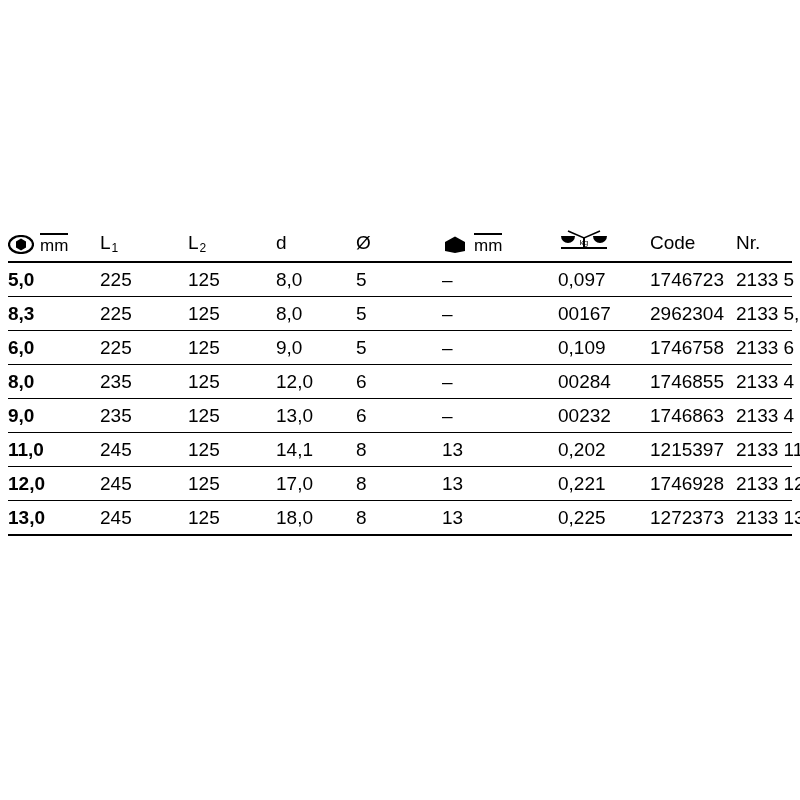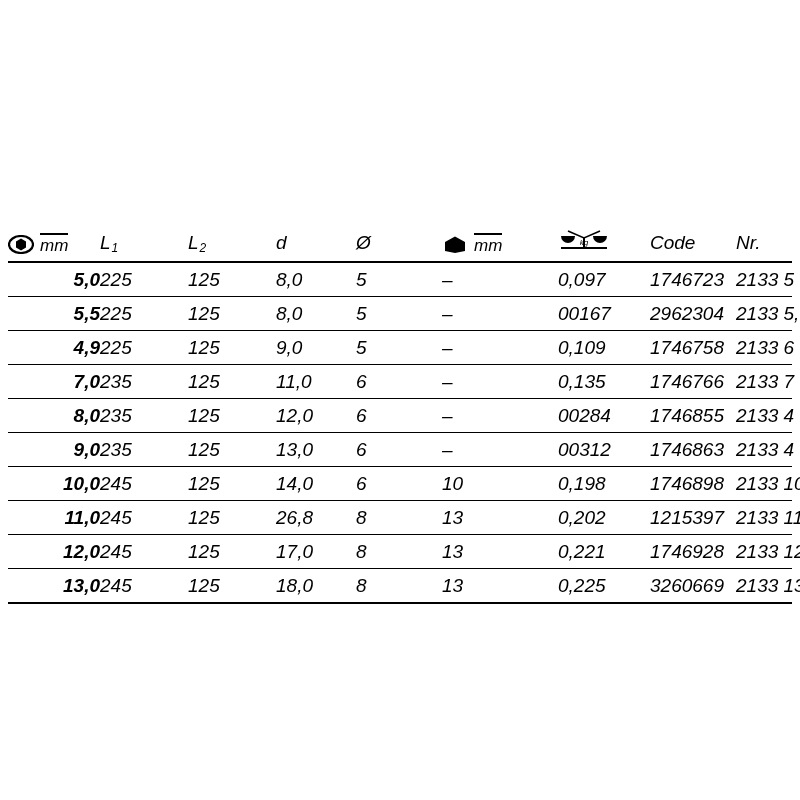--- a/index.html
+++ b/index.html
@@ -12,21 +12,20 @@
     height: 800px;
     font-family: "Liberation Sans", sans-serif;
     color: #000000;
     overflow: hidden;
   }
   .sheet {
     position: relative;
     width: 800px;
     height: 800px;
     box-sizing: border-box;
-    font-style: italic;
   }
   .table-wrap {
     position: absolute;
     left: 8px;
     top: 228px;
     width: 784px;
   }
   table.spec {
     width: 100%;
     border-collapse: collapse;
@@ -55,21 +54,20 @@
     padding: 6px 0 5px 0;
     vertical-align: baseline;
     border-bottom: 1px solid #000;
     white-space: nowrap;
   }
   table.spec tbody tr:last-child td {
     border-bottom: 2.5px solid #000;
   }
   td.size {
     font-weight: bold;
-    text-align: right;
   }
 
   
   .hdr-group {
     display: flex;
     align-items: flex-end;
     gap: 6px;
   }
   .mm-label {
     font-size: 17px;
@@ -157,90 +155,68 @@
             <td>225</td>
             <td>125</td>
             <td>8,0</td>
             <td>5</td>
             <td>–</td>
             <td>0,097</td>
             <td>1746723</td>
             <td>2133 5</td>
           </tr>
           <tr>
-            <td class="size">5,5</td>
+            <td class="size">8,3</td>
             <td>225</td>
             <td>125</td>
             <td>8,0</td>
             <td>5</td>
             <td>–</td>
             <td>00167</td>
             <td>2962304</td>
             <td>2133 5,5</td>
           </tr>
           <tr>
-            <td class="size">4,9</td>
+            <td class="size">6,0</td>
             <td>225</td>
             <td>125</td>
             <td>9,0</td>
             <td>5</td>
             <td>–</td>
             <td>0,109</td>
             <td>1746758</td>
             <td>2133 6</td>
           </tr>
           <tr>
-            <td class="size">7,0</td>
-            <td>235</td>
-            <td>125</td>
-            <td>11,0</td>
-            <td>6</td>
-            <td>–</td>
-            <td>0,135</td>
-            <td>1746766</td>
-            <td>2133 7</td>
-          </tr>
-          <tr>
             <td class="size">8,0</td>
             <td>235</td>
             <td>125</td>
             <td>12,0</td>
             <td>6</td>
             <td>–</td>
             <td>00284</td>
             <td>1746855</td>
             <td>2133 4</td>
           </tr>
           <tr>
             <td class="size">9,0</td>
             <td>235</td>
             <td>125</td>
             <td>13,0</td>
             <td>6</td>
             <td>–</td>
-            <td>00312</td>
+            <td>00232</td>
             <td>1746863</td>
             <td>2133 4</td>
           </tr>
           <tr>
-            <td class="size">10,0</td>
-            <td>245</td>
-            <td>125</td>
-            <td>14,0</td>
-            <td>6</td>
-            <td>10</td>
-            <td>0,198</td>
-            <td>1746898</td>
-            <td>2133 10</td>
-          </tr>
-          <tr>
             <td class="size">11,0</td>
             <td>245</td>
             <td>125</td>
-            <td>26,8</td>
+            <td>14,1</td>
             <td>8</td>
             <td>13</td>
             <td>0,202</td>
             <td>1215397</td>
             <td>2133 11</td>
           </tr>
           <tr>
             <td class="size">12,0</td>
             <td>245</td>
             <td>125</td>
@@ -252,19 +228,19 @@
             <td>2133 12</td>
           </tr>
           <tr>
             <td class="size">13,0</td>
             <td>245</td>
             <td>125</td>
             <td>18,0</td>
             <td>8</td>
             <td>13</td>
             <td>0,225</td>
-            <td>3260669</td>
+            <td>1272373</td>
             <td>2133 13</td>
           </tr>
         </tbody>
     </table>
   </div>
 </div>
 
 </body></html>

